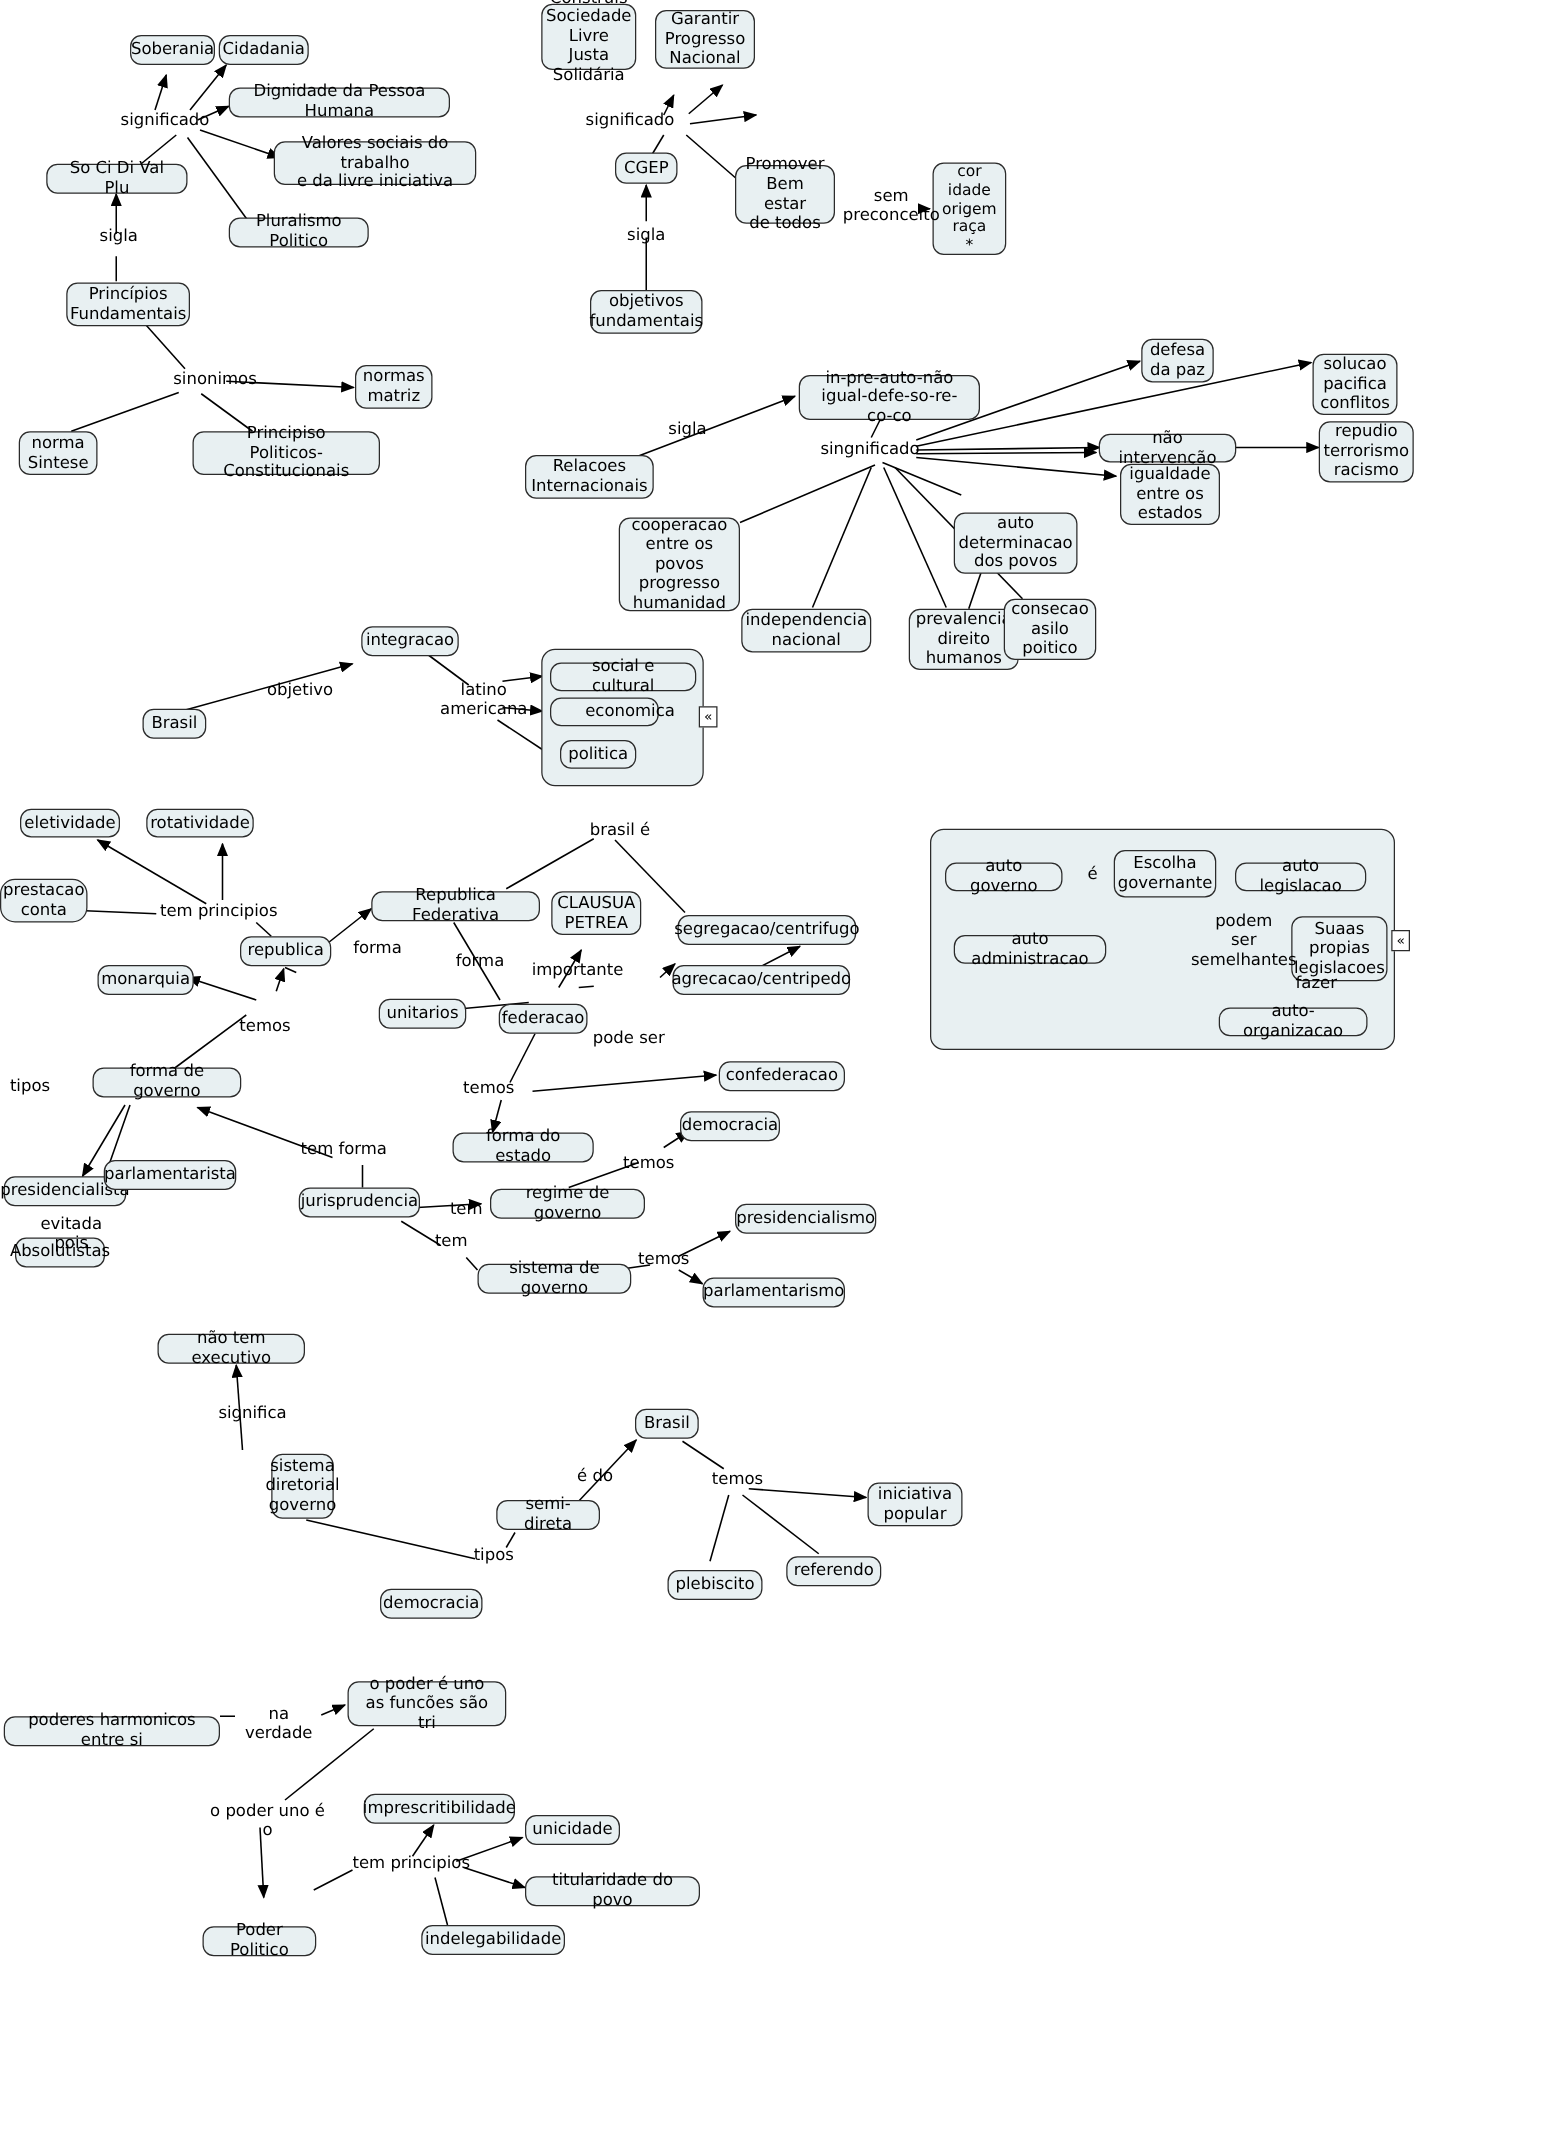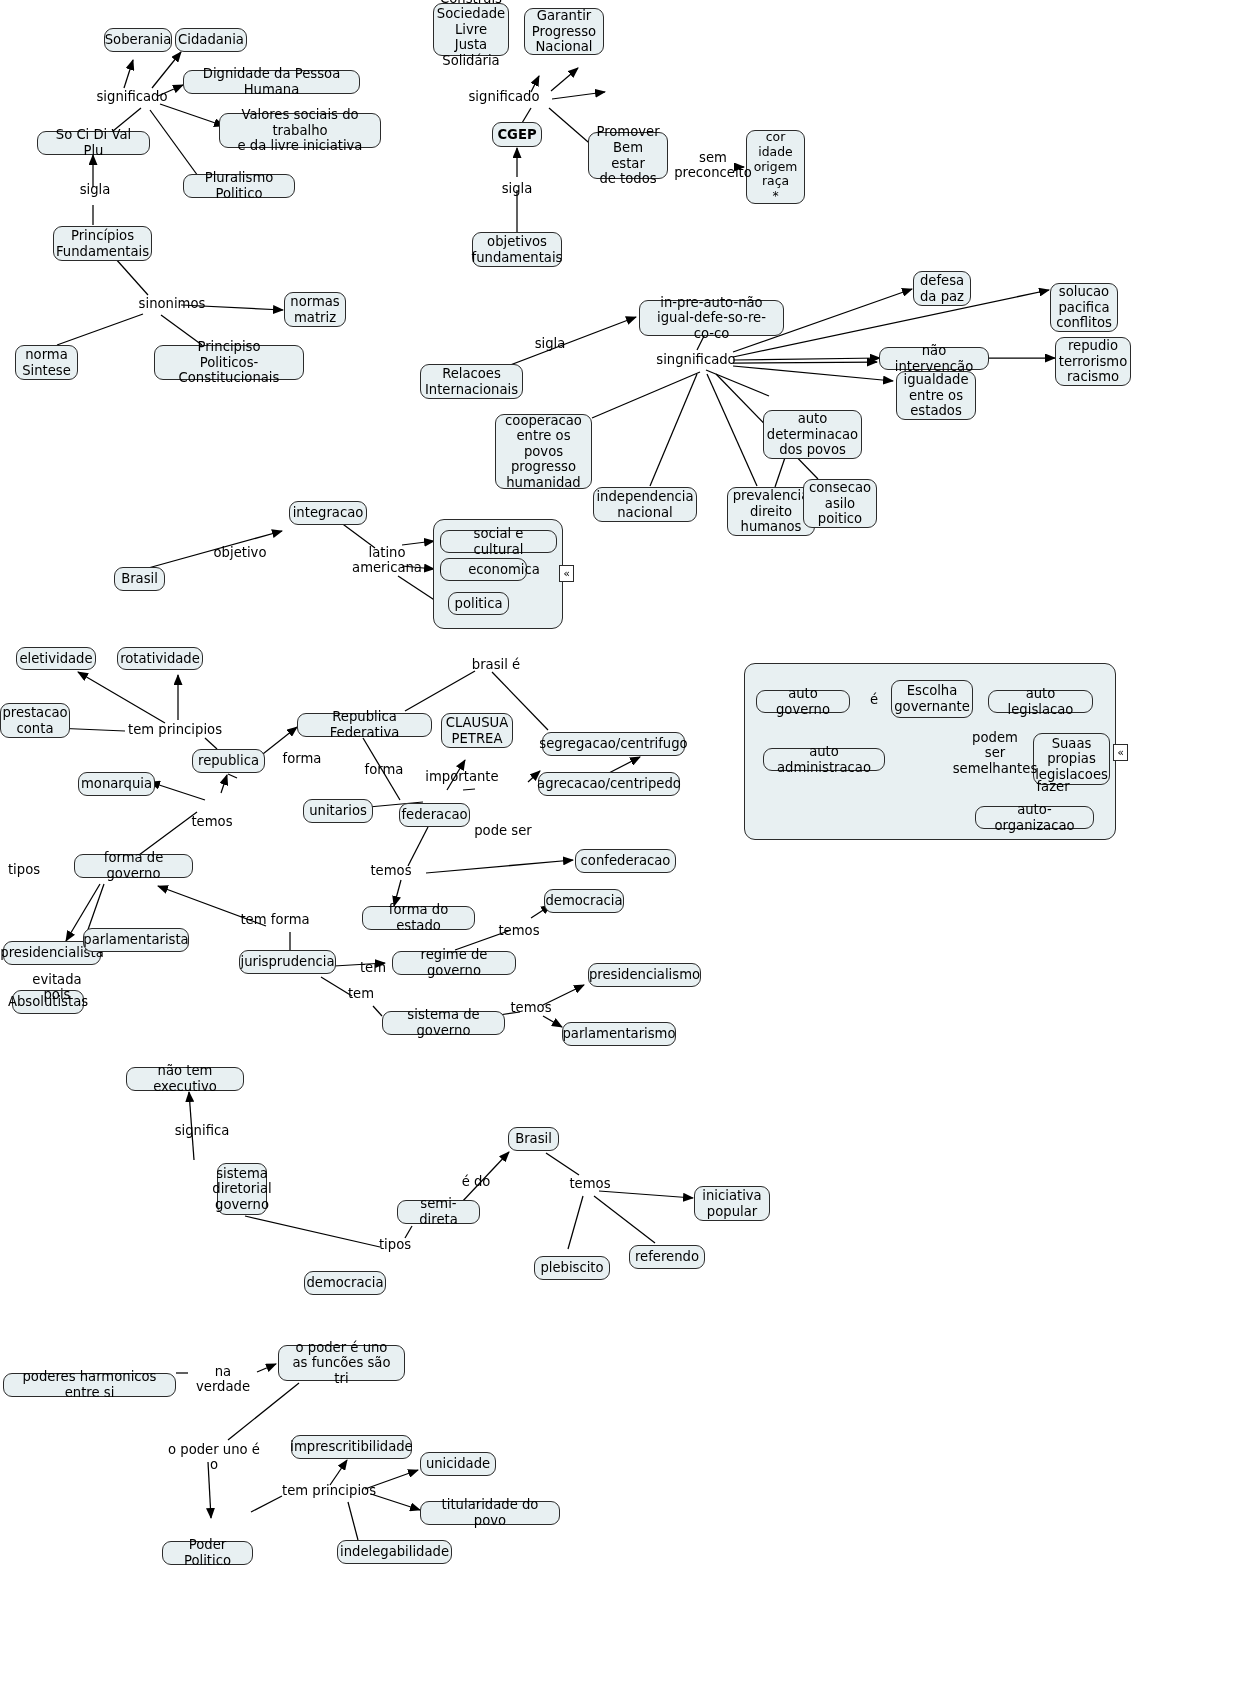--- a/index.html
+++ b/index.html
@@ -193,21 +193,21 @@
   <div class="node" style="left:433px;top:3px;width:76px;height:53px;">Construis
 Sociedade
 Livre Justa
 Solidária</div>
   <div class="node" style="left:524px;top:8px;width:80px;height:47px;">Garantir
 Progresso
 Nacional</div>
   <div class="node" style="left:588px;top:132px;width:80px;height:47px;">Promover
 Bem estar
 de todos</div>
-  <div class="node" style="left:492px;top:122px;width:50px;height:25px;font-weight:bold;">CGEP</div>
+  <div class="node" style="left:492px;top:122px;width:50px;height:25px;">CGEP</div>
   <div class="node" style="left:472px;top:232px;width:90px;height:35px;">objetivos
 fundamentais</div>
   <div class="node" style="left:746px;top:130px;width:59px;height:74px;font-size:12.4px;">cor
 idade
 origem
 raça
 *</div>
   <div class="lbl" style="left:467px;top:89px;width:74px;">significado</div>
   <div class="lbl" style="left:500px;top:181px;width:34px;">sigla</div>
   <div class="lbl" style="left:670px;top:150px;width:86px;">sem
@@ -254,21 +254,21 @@
   <div class="node" style="left:440px;top:530px;width:117px;height:23px;">social e cultural</div>
   <div class="node" style="left:440px;top:558px;width:87px;height:23px;padding-left:48px;">economica</div>
   <div class="node" style="left:448px;top:592px;width:61px;height:23px;">politica</div>
   <div class="collapse" style="left:559px;top:565px;">«</div>
   <div class="lbl" style="left:209px;top:545px;width:62px;">objetivo</div>
   <div class="lbl" style="left:348px;top:545px;width:78px;">latino
 americana</div>
 
   <div class="node" style="left:16px;top:647px;width:80px;height:23px;">eletividade</div>
   <div class="node" style="left:117px;top:647px;width:86px;height:23px;">rotatividade</div>
-  <div class="node" style="left:0px;top:703px;width:70px;height:35px;">prestacao
+  <div class="node" style="left:0px;top:703px;width:70px;height:35px;border-radius:12px;">prestacao
 conta</div>
   <div class="node" style="left:192px;top:749px;width:73px;height:24px;">republica</div>
   <div class="node" style="left:78px;top:772px;width:77px;height:24px;">monarquia</div>
   <div class="node" style="left:74px;top:854px;width:119px;height:24px;">forma de governo</div>
   <div class="node" style="left:3px;top:941px;width:98px;height:24px;">presidencialista</div>
   <div class="node" style="left:83px;top:928px;width:106px;height:24px;">parlamentarista</div>
   <div class="node" style="left:12px;top:990px;width:72px;height:24px;">Absolutistas</div>
   <div class="node" style="left:297px;top:713px;width:135px;height:24px;">Republica Federativa</div>
   <div class="node" style="left:441px;top:713px;width:72px;height:35px;">CLAUSUA
 PETREA</div>

